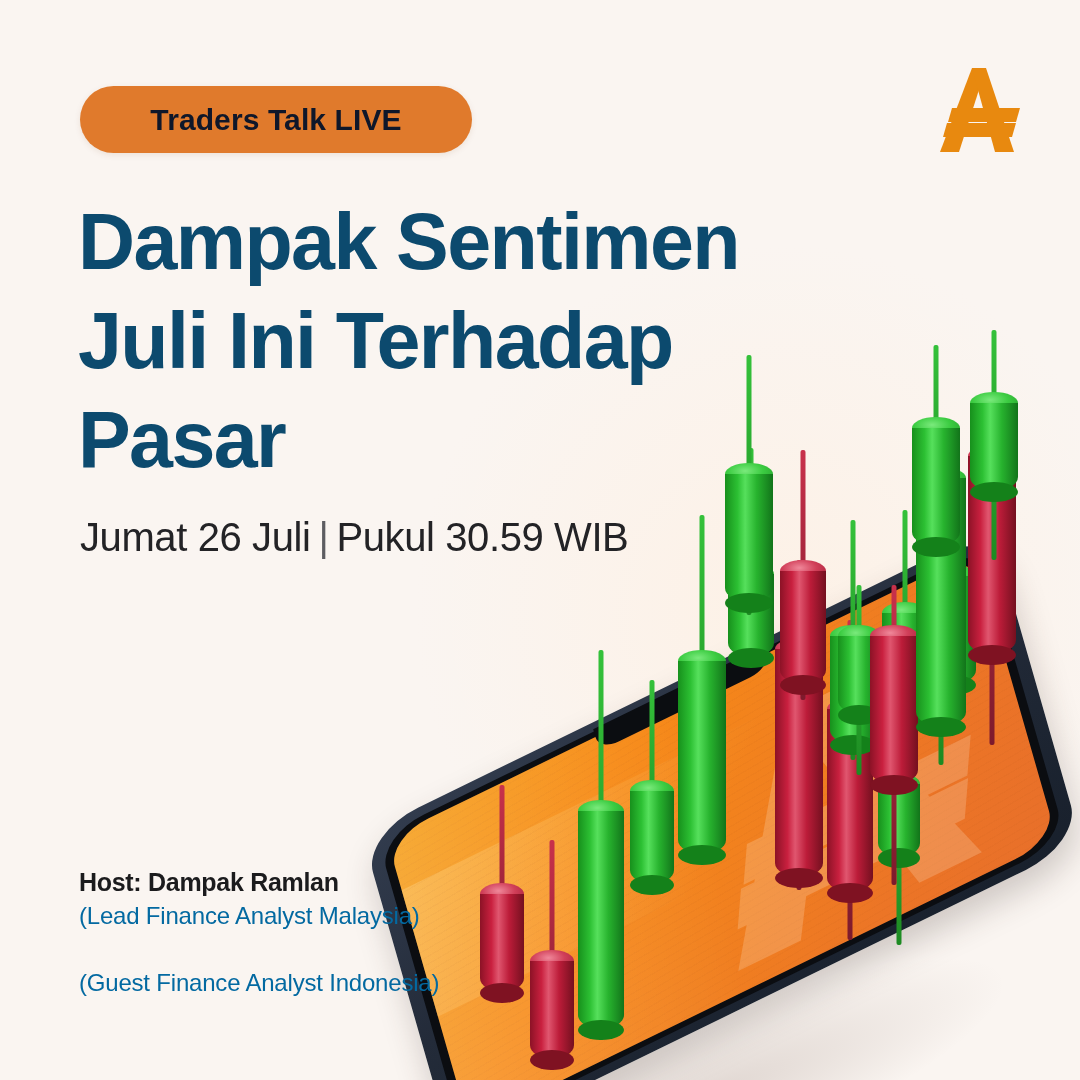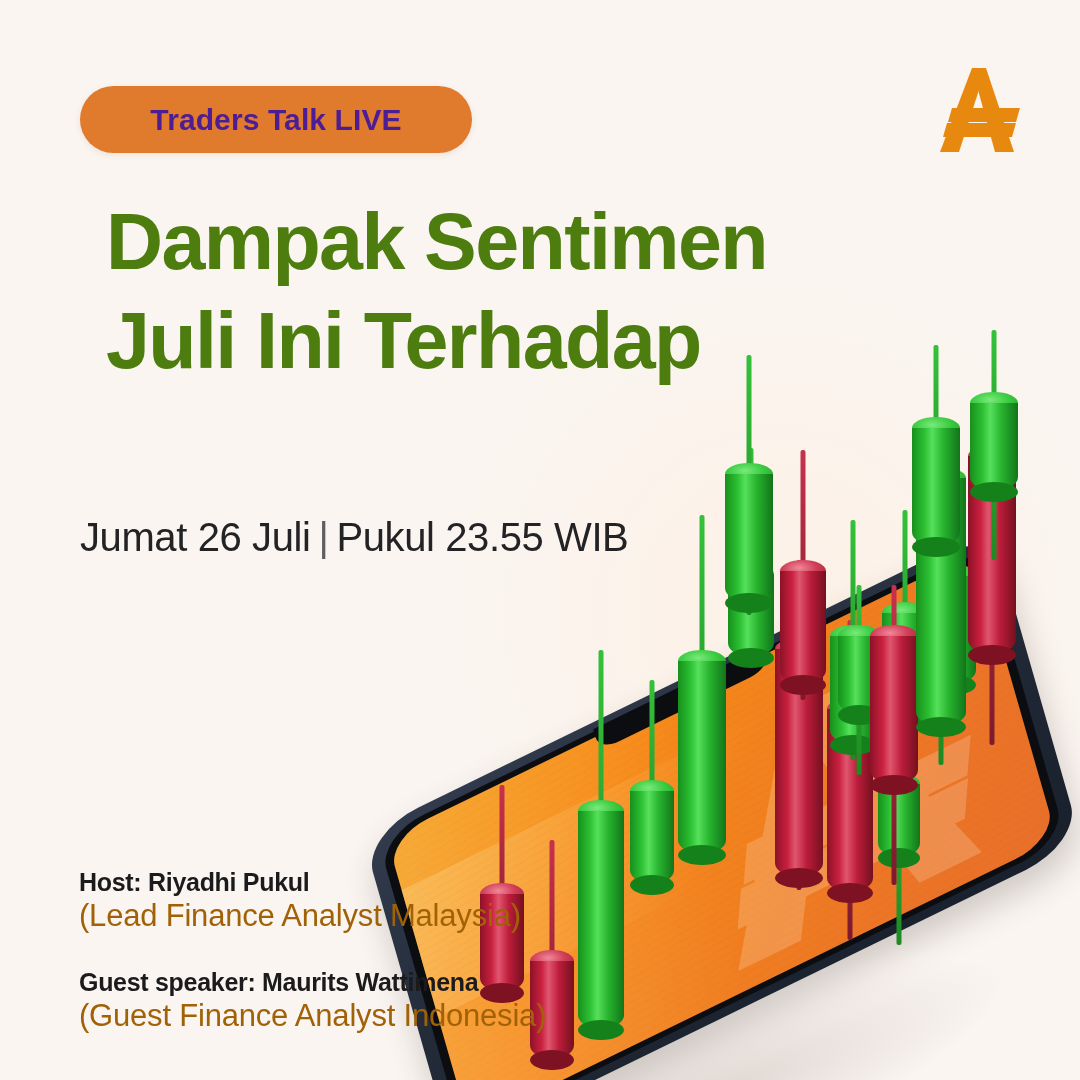--- a/index.html
+++ b/index.html
@@ -26,38 +26,37 @@
   
   .badge {
     position:absolute; left:80px; top:86px;
     width:392px; height:67px;
     border-radius:34px;
     background:#e07a2c;
     display:flex; align-items:center; justify-content:center;
     box-shadow:0 2px 6px rgba(120,60,10,.10);
   }
   .badge-label {
-    color:#4c1d95;
+    color:#0f172a;
     font-size:30px;
     font-weight:bold;
     letter-spacing:.1px;
     line-height:1;
   }
   
   .logo { position:absolute; left:928px; top:62px; width:100px; height:96px; }
   
   .headline {
     position:absolute; left:78px; top:192px;
     width:760px;
-    color:#4d7c0f;
+    color:#0c4a6e;
     font-size:79px;
     font-weight:bold;
     line-height:99px;
     letter-spacing:-1.6px;
-    margin-left:28px;
   }
   .headline span { display:block; }
   
   .subtitle {
     position:absolute; left:80px; top:515px;
     color:#232326;
     font-size:40px;
     font-weight:normal;
     letter-spacing:-.4px;
     white-space:nowrap;
@@ -65,21 +64,21 @@
   .subtitle .sep { color:#5d5d62; padding:0 8px; font-weight:300; }
   
   .credits { position:absolute; left:79px; top:866px; width:520px; }
   .credit-block { margin-bottom:34px; }
   .credit-block:last-child { margin-bottom:0; }
   .credit-name {
     color:#1b1b1d; font-size:25px; font-weight:bold;
     line-height:33px; letter-spacing:-.3px; white-space:nowrap;
   }
   .credit-role {
-    color:#a16207; font-size:31px; font-weight:normal;
+    color:#0369a1; font-size:24px; font-weight:normal;
     line-height:33px; letter-spacing:-.2px; white-space:nowrap;
   }
   
   .stage { position:absolute; left:330px; top:330px; width:760px; height:760px; }
   .phone-wrap {
     position:absolute; left:40px; top:300px;
     width:700px; height:520px;
     transform: rotate(-26deg) skewX(-10deg) scaleY(.62);
     transform-origin: 40% 40%;
   }
@@ -192,23 +191,24 @@
         <polygon points="24,46 92,46 88,60 20,60"></polygon>
 
         <polygon points="19,61 88,61 84,75 15,75"></polygon>
       </g>
     </svg>
   </div>
 
   <h1 class="headline">
     <span>Dampak Sentimen</span>
     <span>Juli Ini Terhadap</span>
+    <span>Pasar</span>
   </h1>
 
-  <div class="subtitle"><span>Jumat 26 Juli</span><span class="sep">|</span><span>Pukul 23.55 WIB</span></div>
+  <div class="subtitle"><span>Jumat 26 Juli</span><span class="sep">|</span><span>Pukul 30.59 WIB</span></div>
 
   <div class="stage">
 
     <div class="phone-shadow"></div>
 
     <div class="phone-wrap">
       <div class="phone-body">
         <div class="phone-bezel">
           <div class="phone-screen">
             <div class="screen-band"></div>
@@ -411,22 +411,21 @@
             <div class="side"></div>
             <div class="foot"></div>
         </div>
       </div>
 
     </div>
   </div>
 
   <div class="credits">
     <div class="credit-block">
-      <div class="credit-name">Host: Riyadhi Pukul</div>
+      <div class="credit-name">Host: Dampak Ramlan</div>
       <div class="credit-role">(Lead Finance Analyst Malaysia)</div>
     </div>
     <div class="credit-block">
-      <div class="credit-name">Guest speaker: Maurits Wattimena</div>
       <div class="credit-role">(Guest Finance Analyst Indonesia)</div>
     </div>
   </div>
 
 </div>
 
 </body></html>

